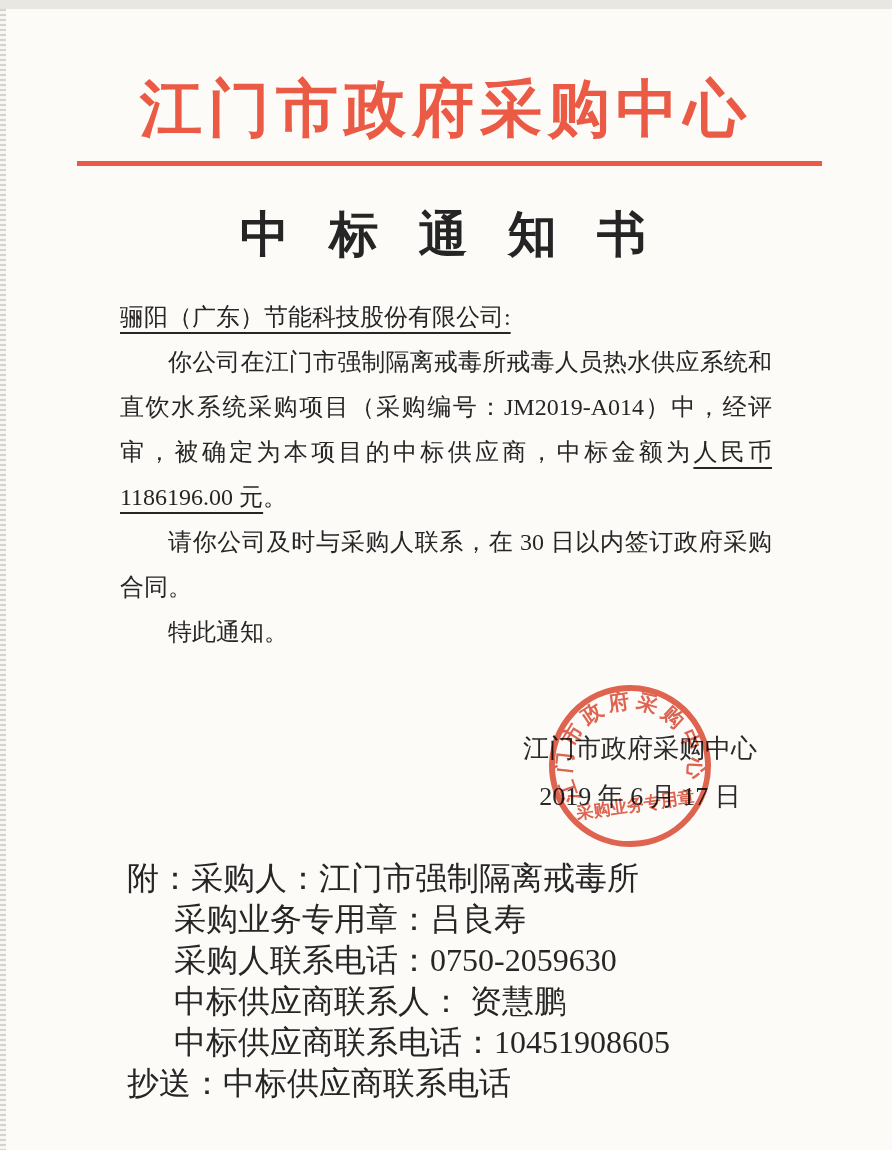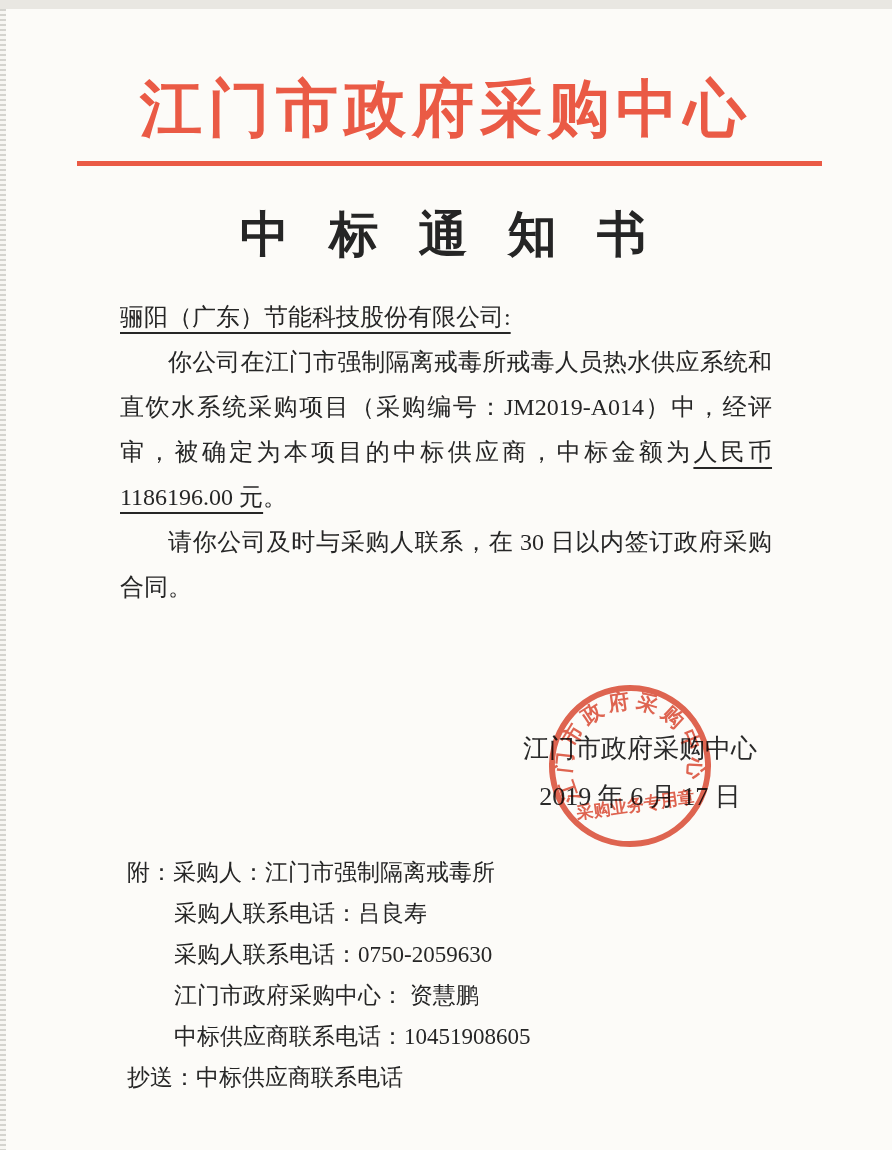--- a/index.html
+++ b/index.html
@@ -60,21 +60,21 @@
   .stamp {
     position: absolute; left: 547px; top: 674px;
     width: 166px; height: 166px;
     transform: rotate(-8deg);
     opacity: 0.88;
     mix-blend-mode: multiply;
   }
   .stamp text { font-family: "Liberation Serif", "DejaVu Serif", serif; font-weight: bold; }
   .footer {
     position: absolute; left: 127px; top: 848px; width: 700px;
-    font-size: 23px;
+    font-size: 32px;
     color: #262626;
   }
   .fline { height: 24px; margin-bottom: 17px; white-space: nowrap; }
   .fline.ind { padding-left: 47px; }
 </style>
 </head>
 <body>
 
 <div class="page">
 
@@ -83,40 +83,41 @@
   <div class="letterhead">江门市政府采购中心</div>
 
   <div class="red-rule"></div>
 
   <div class="doc-title">中 标 通 知 书</div>
 
   <div class="body-block">
     <p><span class="u">骊阳（广东）节能科技股份有限公司:</span></p>
     <p class="para"><span>你公司在江门市强制隔离戒毒所戒毒人员热水供应系统和直饮水系统采购项目（采购编号：JM2019-A014）中，经评审，被确定为本项目的中标供应商，中标金额为</span><span class="u">人民币1186196.00 元</span><span>。</span></p>
     <p class="para">请你公司及时与采购人联系，在 30 日以内签订政府采购合同。</p>
+    <p class="para">特此通知。</p>
   </div>
 
   <div class="signature">
     <div>江门市政府采购中心</div>
     <div>2019 年 6 月 17 日</div>
   </div>
 
   <svg class="stamp" viewBox="0 0 166 166" xmlns="http://www.w3.org/2000/svg">
     <defs>
       <path id="stamp-arc" d="M 29 108 A 59 59 0 1 1 137 108" fill="none"></path>
     </defs>
     <circle cx="83" cy="83" r="78" fill="none" stroke="#dd4f3a" stroke-width="6"></circle>
     <text font-size="21" fill="#dd4f3a" letter-spacing="5">
       <textPath href="#stamp-arc" startOffset="0">江门市政府采购中心</textPath>
     </text>
     <text x="83" y="128" text-anchor="middle" font-size="17" fill="#dd4f3a">采购业务专用章</text>
   </svg>
 
   <div class="footer">
     <div class="fline">附：采购人：江门市强制隔离戒毒所</div>
-    <div class="fline ind">采购人联系电话：吕良寿</div>
+    <div class="fline ind">采购业务专用章：吕良寿</div>
     <div class="fline ind">采购人联系电话：0750-2059630</div>
-    <div class="fline ind">江门市政府采购中心： 资慧鹏</div>
+    <div class="fline ind">中标供应商联系人： 资慧鹏</div>
     <div class="fline ind">中标供应商联系电话：10451908605</div>
     <div class="fline">抄送：中标供应商联系电话</div>
   </div>
 
 </div>
 
 </body></html>

